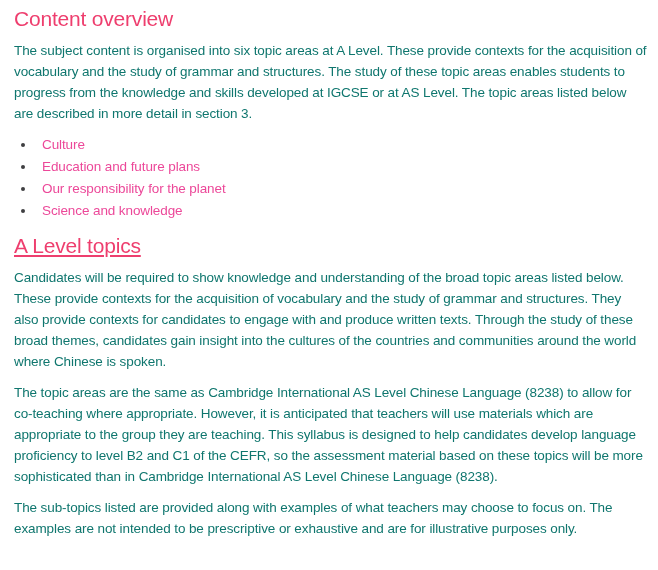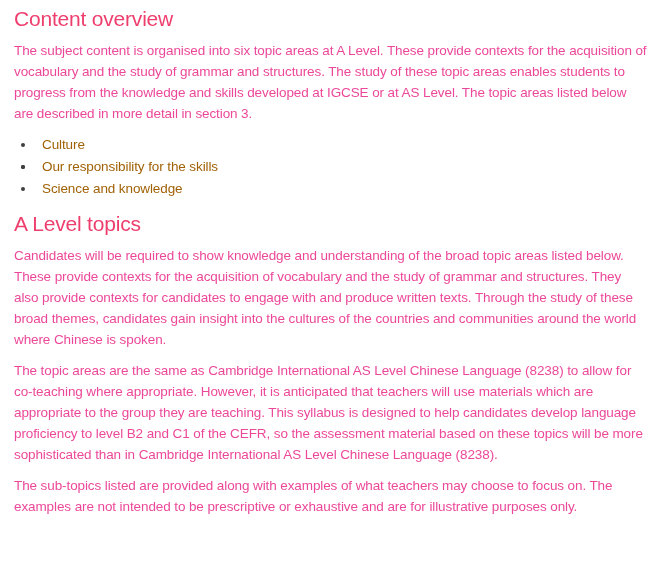--- a/index.html
+++ b/index.html
@@ -24,40 +24,41 @@
   .section-heading {
     font-size: 21px;
     line-height: 24px;
     font-weight: 400;
     color: #ee3e6e;
     letter-spacing: -0.2px;
     margin: 0 0 9px 0;
   }
   .section-heading.second {
     margin-top: 12px;
+    text-decoration: underline;
   }
   .body-paragraph {
     font-size: 13.5px;
     line-height: 21px;
     letter-spacing: -0.1px;
     margin: 0 0 10px 0;
-    color: #ec4899;
+    color: #0f766e;
   }
   .topic-list {
     list-style: none;
     margin: 10px 0 12px 0;
     padding: 0;
   }
   .topic-list li {
     position: relative;
     padding-left: 28px;
     font-size: 13.5px;
     line-height: 22px;
     letter-spacing: -0.1px;
-    color: #a16207;
+    color: #ec4899;
   }
   .bullet-dot {
     position: absolute;
     left: 7px;
     top: 9px;
     width: 4px;
     height: 4px;
     border-radius: 50%;
     background: #3f3f41;
     display: block;
@@ -73,24 +74,25 @@
 
     <p class="body-paragraph">The subject content is organised into six topic areas at A Level. These provide contexts for the acquisition of vocabulary and the study of grammar and structures. The study of these topic areas enables students to progress from the knowledge and skills developed at IGCSE or at AS Level. The topic areas listed below are described in more detail in section 3.</p>
 
     <ul class="topic-list">
       <li>
         <span class="bullet-dot"></span>
         <span>Culture</span>
       </li>
       <li>
         <span class="bullet-dot"></span>
+        <span>Education and future plans</span>
       </li>
       <li>
         <span class="bullet-dot"></span>
-        <span>Our responsibility for the skills</span>
+        <span>Our responsibility for the planet</span>
       </li>
       <li>
         <span class="bullet-dot"></span>
         <span>Science and knowledge</span>
       </li>
     </ul>
   </section>
 
   <section>
     <h1 class="section-heading second">A Level topics</h1>

